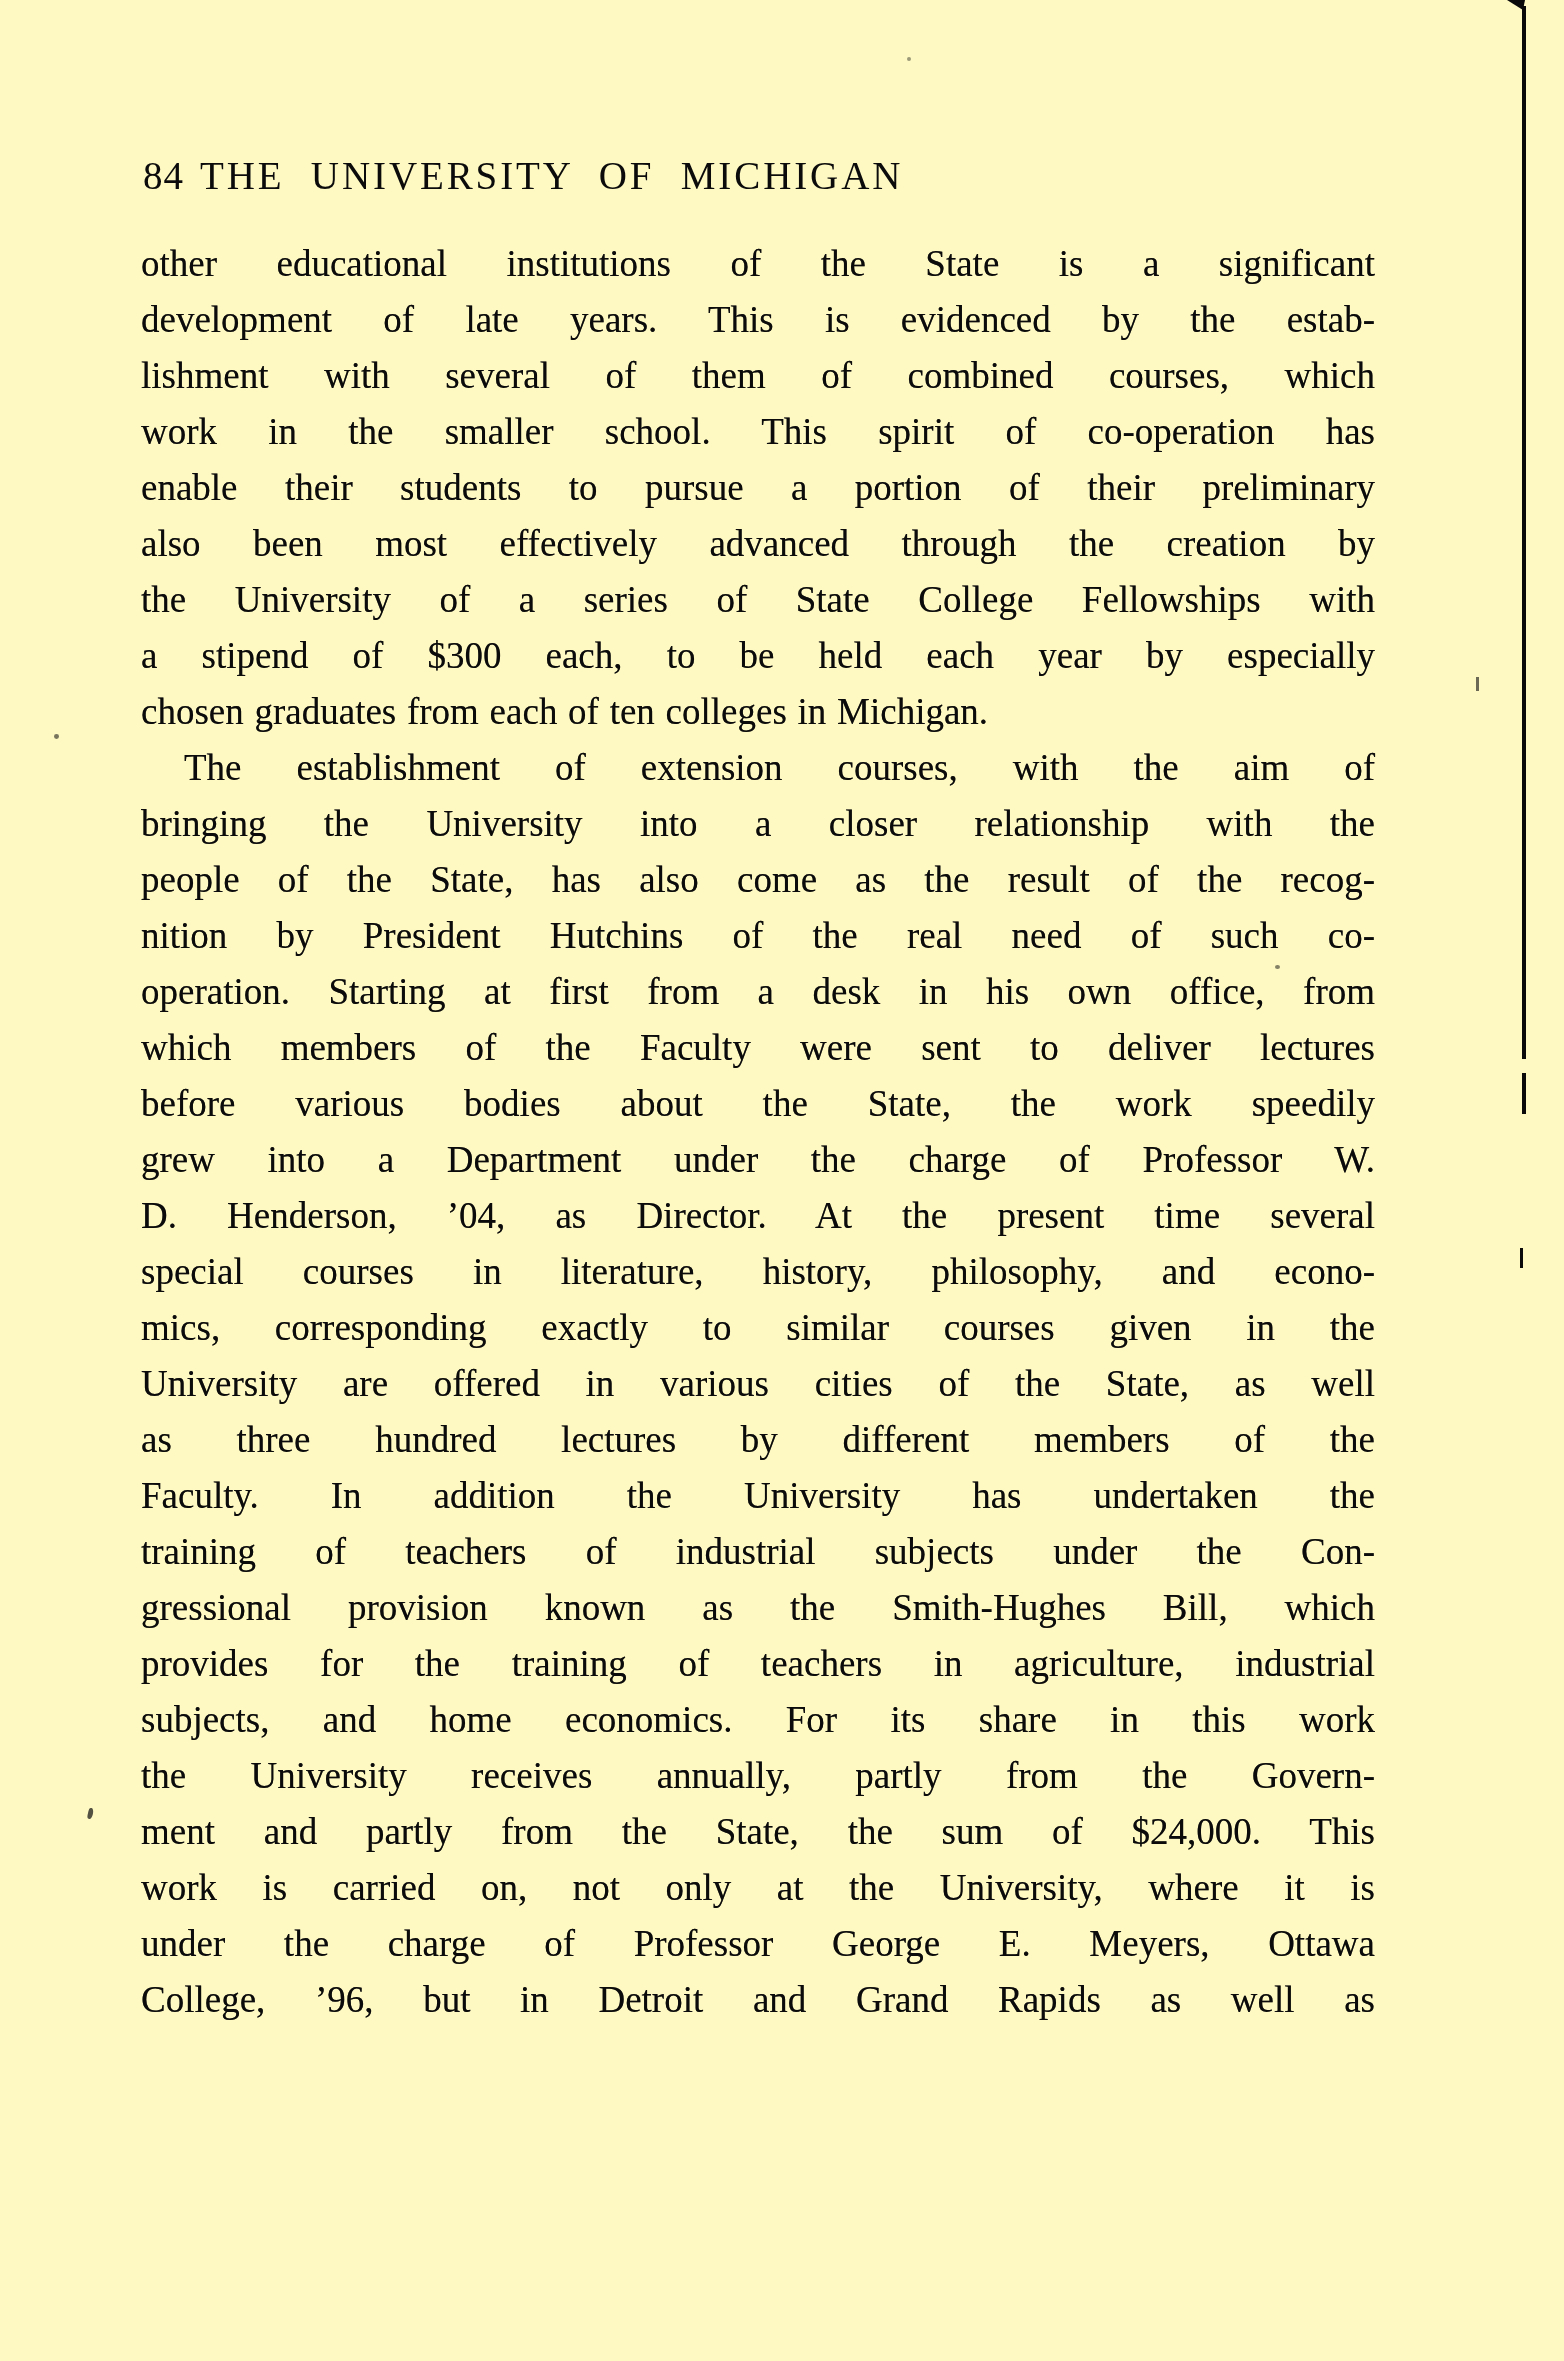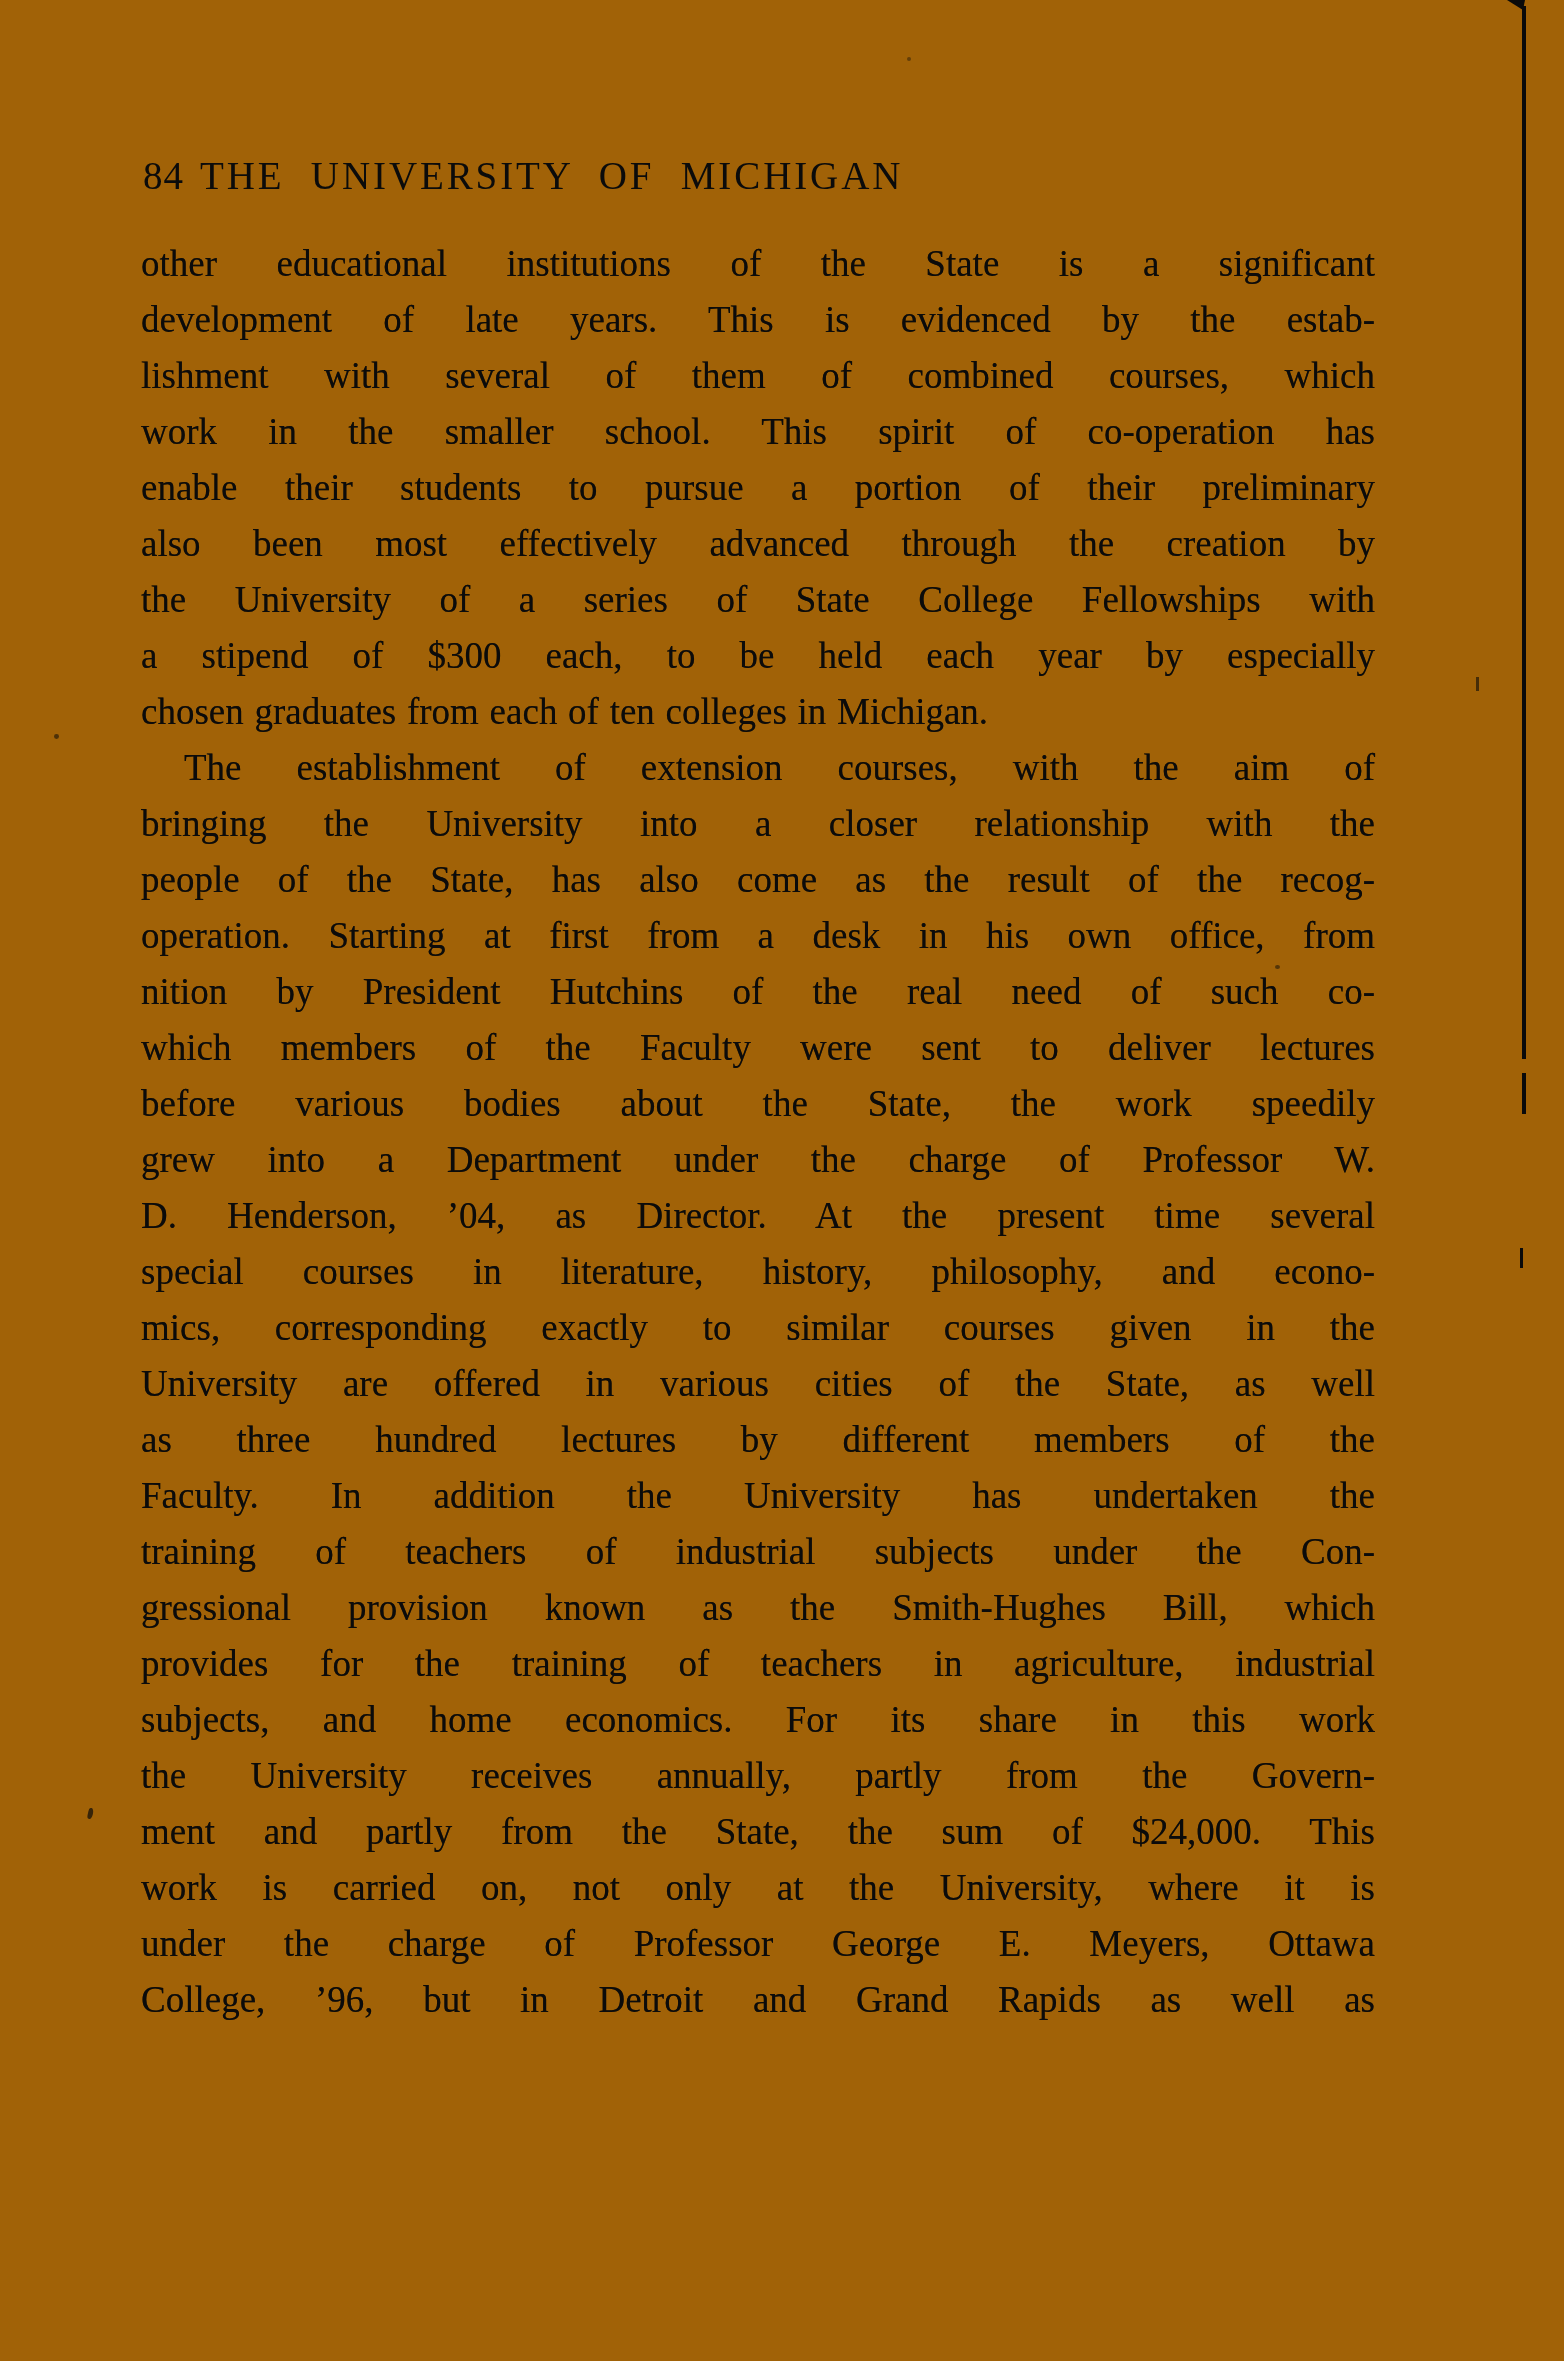--- a/index.html
+++ b/index.html
@@ -1,20 +1,20 @@
 <!DOCTYPE html>
 <html><head>
 <meta charset="utf-8">
 <style>
   html,body{margin:0;padding:0;background:#e8e8e4;}
   .page{
     position:relative;
     width:1564px;height:2361px;
     margin:0 auto;
-    background:#a16207;
+    background:#fef9c3;
     overflow:hidden;
     font-family:"Liberation Serif","DejaVu Serif",serif;
     color:#0b0b0b;
   }
   
   .page-header{
     position:absolute;
     left:141px;top:148px;width:1234px;
     height:59px;
     font-size:39px;
@@ -99,22 +99,22 @@
         <div class="line">enable their students to pursue a portion of their preliminary</div>
         <div class="line">also been most effectively advanced through the creation by</div>
         <div class="line">the University of a series of State College Fellowships with</div>
         <div class="line">a stipend of $300 each, to be held each year by especially</div>
         <div class="line no-justify">chosen graduates from each of ten colleges in Michigan.</div>
       </div>
       <div class="paragraph">
         <div class="line indent">The establishment of extension courses, with the aim of</div>
         <div class="line">bringing the University into a closer relationship with the</div>
         <div class="line">people of the State, has also come as the result of the recog-</div>
+        <div class="line">nition by President Hutchins of the real need of such co-</div>
         <div class="line">operation.  Starting at first from a desk in his own office, from</div>
-        <div class="line">nition by President Hutchins of the real need of such co-</div>
         <div class="line">which members of the Faculty were sent to deliver lectures</div>
         <div class="line">before various bodies about the State, the work speedily</div>
         <div class="line">grew into a Department under the charge of Professor W.</div>
         <div class="line">D. Henderson, ’04, as Director.  At the present time several</div>
         <div class="line">special courses in literature, history, philosophy, and econo-</div>
         <div class="line">mics, corresponding exactly to similar courses given in the</div>
         <div class="line">University are offered in various cities of the State, as well</div>
         <div class="line">as three hundred lectures by different members of the</div>
         <div class="line">Faculty.  In addition the University has undertaken the</div>
         <div class="line">training of teachers of industrial subjects under the Con-</div>

